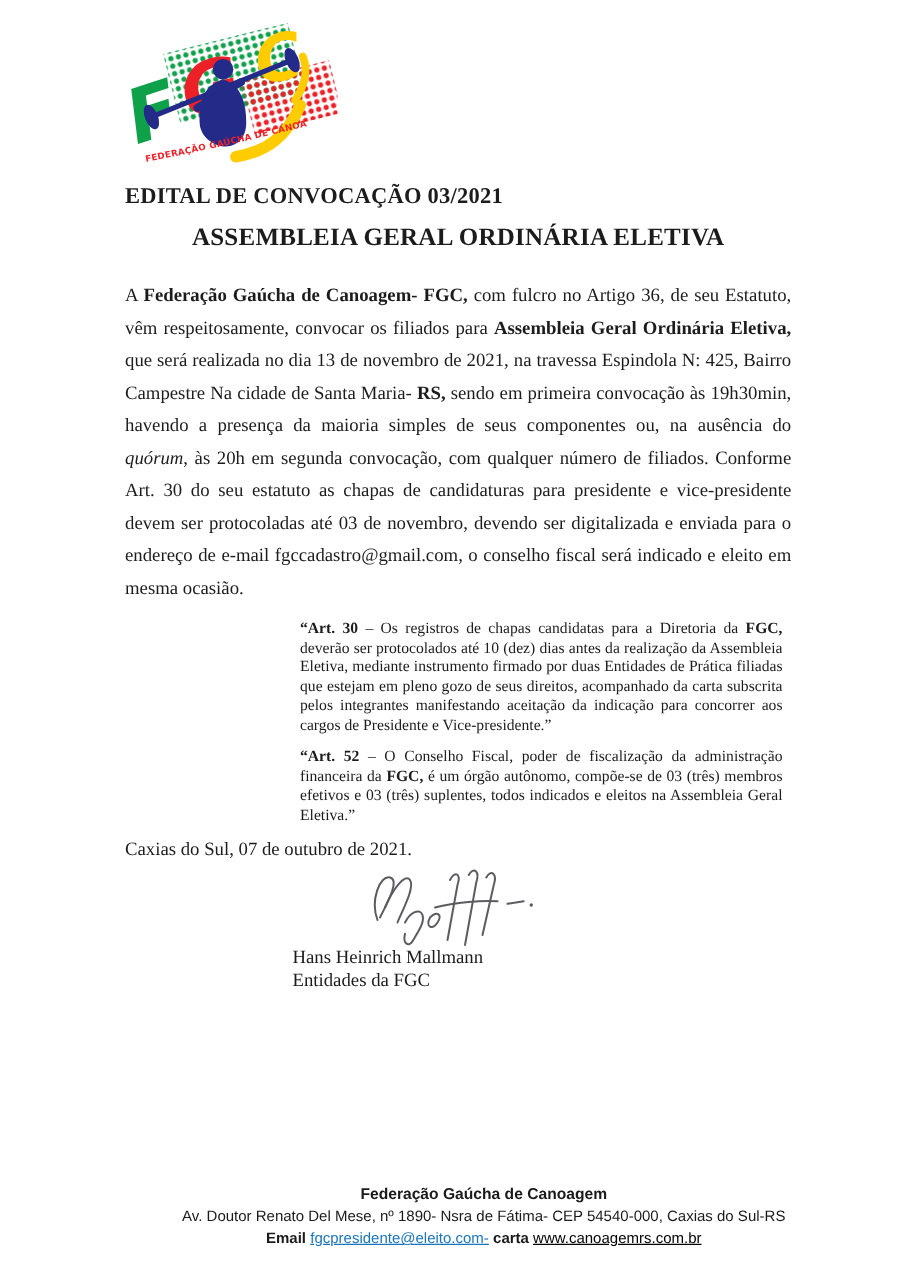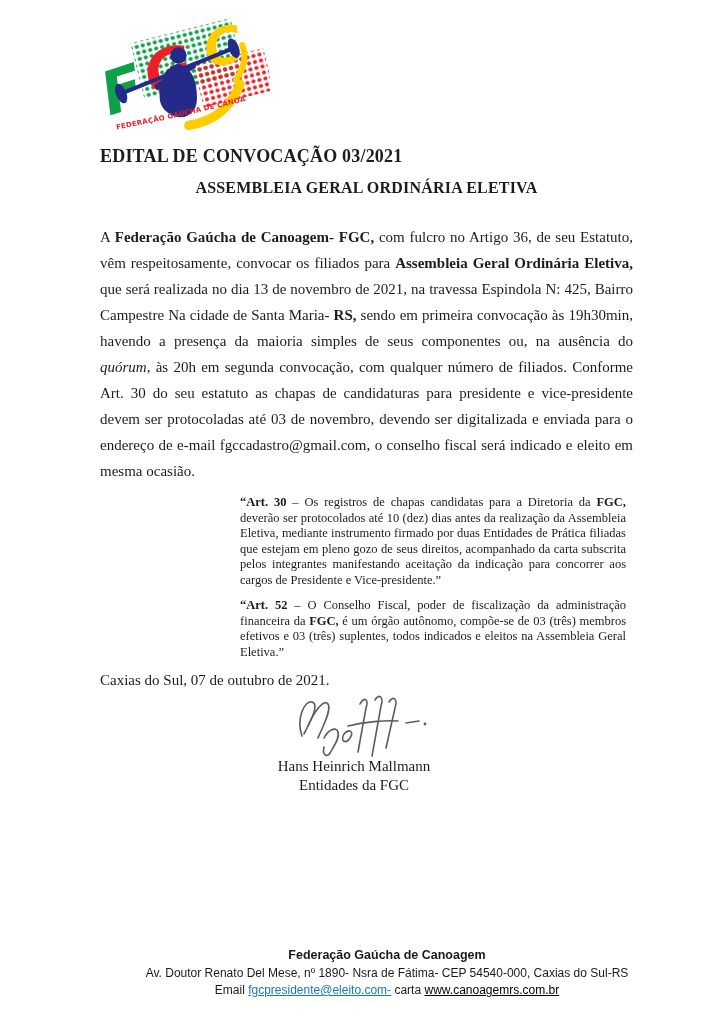--- a/index.html
+++ b/index.html
@@ -12,51 +12,51 @@
     font-family:"Liberation Serif","DejaVu Serif",serif;
     color:#1c1c1c;
   }
   .logo{position:absolute;left:90px;top:12px;width:180px;height:126px;}
   .doc-title{
     position:absolute;left:100px;top:146px;width:533px;
     font-size:18px;font-weight:bold;letter-spacing:.2px;
   }
   .doc-subtitle{
     position:absolute;left:100px;top:179px;width:533px;
-    text-align:center;font-size:16px;font-weight:bold;letter-spacing:.2px;
+    text-align:center;font-size:20px;font-weight:bold;letter-spacing:.2px;
   }
   .body-par{
     position:absolute;left:100px;top:224px;width:533px;
     font-size:15px;line-height:26px;text-align:justify;
   }
   .b{font-weight:bold;}
   .i{font-style:italic;}
   .quote{
     position:absolute;left:240px;width:386px;
     font-size:12.5px;line-height:15.6px;text-align:justify;
   }
   .quote1{top:495px;}
   .quote2{top:598px;font-family:Liberation Serif, serif;}
   .dateline{
     position:absolute;left:100px;top:672px;width:533px;
     text-align:left;font-size:15px;
   }
   .signature{position:absolute;left:292px;top:690px;width:150px;height:72px;}
   .signer{
     position:absolute;left:234px;top:757px;width:240px;
-    text-align:center;font-size:15px;line-height:19px;
+    text-align:left;font-size:15px;line-height:19px;
   }
   .footer{
     position:absolute;left:50px;right:0;top:947px;
     text-align:center;
     font-family:"Liberation Sans","DejaVu Sans",sans-serif;
     font-size:12px;line-height:17.5px;color:#1a1a1a;
   }
   .footer .org{font-weight:bold;font-size:12.5px;}
-  .footer .lbl{font-weight:normal;text-align:right;}
+  .footer .lbl{font-weight:bold;text-align:right;}
   .footer a.link{text-decoration:underline;cursor:pointer;}
 </style>
 </head>
 <body>
 
 <div class="page">
 
   <div class="logo">
     <svg viewBox="0 0 175 122" width="180" height="126">
       <defs>

